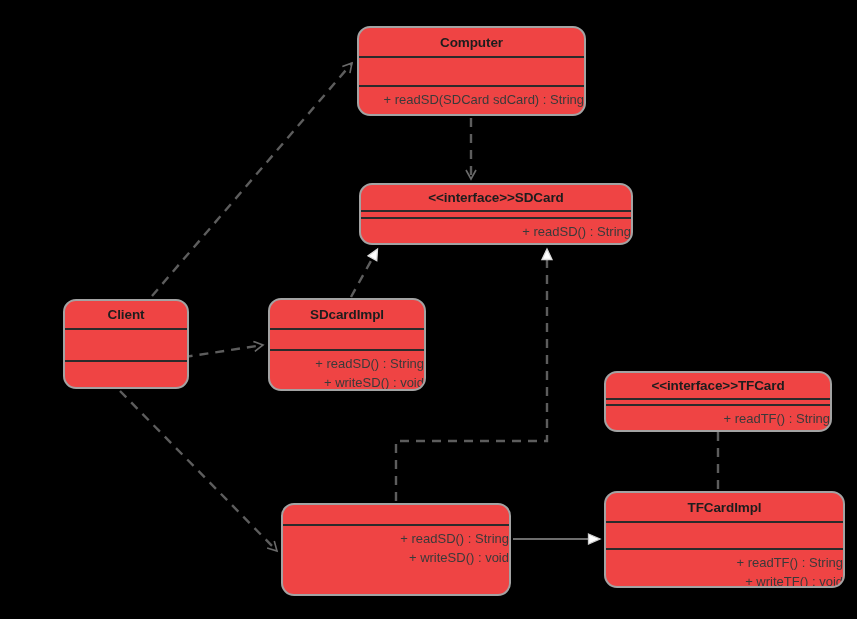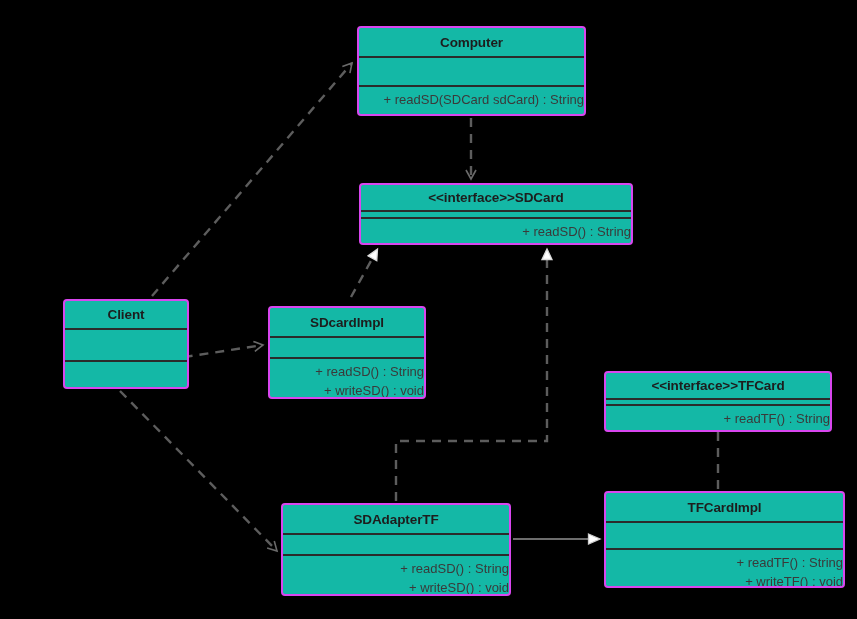--- a/index.html
+++ b/index.html
@@ -16,23 +16,23 @@
   }
   #canvas {
     position: absolute;
     left: 0; top: 0;
     width: 857px;
     height: 619px;
   }
   .uml-box {
     position: absolute;
     box-sizing: border-box;
-    background: #14b8a6;
-    border: 2px solid #d946ef;
-    border-radius: 4px;
+    background: #ef4444;
+    border: 2px solid #a3a3a3;
+    border-radius: 13px;
     z-index: 5;
     overflow: hidden;
   }
   .uml-title {
     box-sizing: border-box;
     width: 100%;
     text-align: center;
     font-weight: bold;
     font-size: 13.5px;
     color: #1d1d1d;
@@ -109,38 +109,37 @@
       <div class="uml-attrs" style="height: 7px;"></div>
       <div class="uml-ops">
         <div class="uml-op">+ readSD() : String</div>
         <div class="uml-op">+ writeSD() : void</div>
       </div>
     </div>
     <div class="uml-box" style="left: 25px; top: 299px; width: 126px; height: 90px; margin-left: 38px;">
       <div class="uml-title" style="height: 29px;">Client</div>
       <div class="uml-attrs" style="height: 32px;"></div>
     </div>
-    <div class="uml-box" style="left: 268px; top: 306px; width: 158px; height: 93px;">
+    <div class="uml-box" style="left: 268px; top: 298px; width: 158px; height: 93px;">
       <div class="uml-title" style="height: 30px;">SDcardImpl</div>
       <div class="uml-attrs" style="height: 21px;"></div>
       <div class="uml-ops">
         <div class="uml-op">+ readSD() : String</div>
         <div class="uml-op">+ writeSD() : void</div>
       </div>
     </div>
     <div class="uml-box" style="left: 604px; top: 331px; width: 228px; height: 61px; margin-top: 40px;">
       <div class="uml-title" style="height: 27px;">&lt;&lt;interface&gt;&gt;TFCard</div>
       <div class="uml-attrs" style="height: 6px;"></div>
       <div class="uml-ops">
         <div class="uml-op">+ readTF() : String</div>
         <div class="uml-op">+ writeTF() : void</div>
       </div>
     </div>
     <div class="uml-box" style="left: 281px; top: 503px; width: 230px; height: 93px;">
-      <div class="uml-title" style="height: 30px;">SDAdapterTF</div>
       <div class="uml-attrs" style="height: 21px;"></div>
       <div class="uml-ops">
         <div class="uml-op">+ readSD() : String</div>
         <div class="uml-op">+ writeSD() : void</div>
       </div>
     </div>
     <div class="uml-box" style="left: 604px; top: 491px; width: 241px; height: 97px;">
       <div class="uml-title" style="height: 30px;">TFCardImpl</div>
       <div class="uml-attrs" style="height: 27px;"></div>
       <div class="uml-ops">

